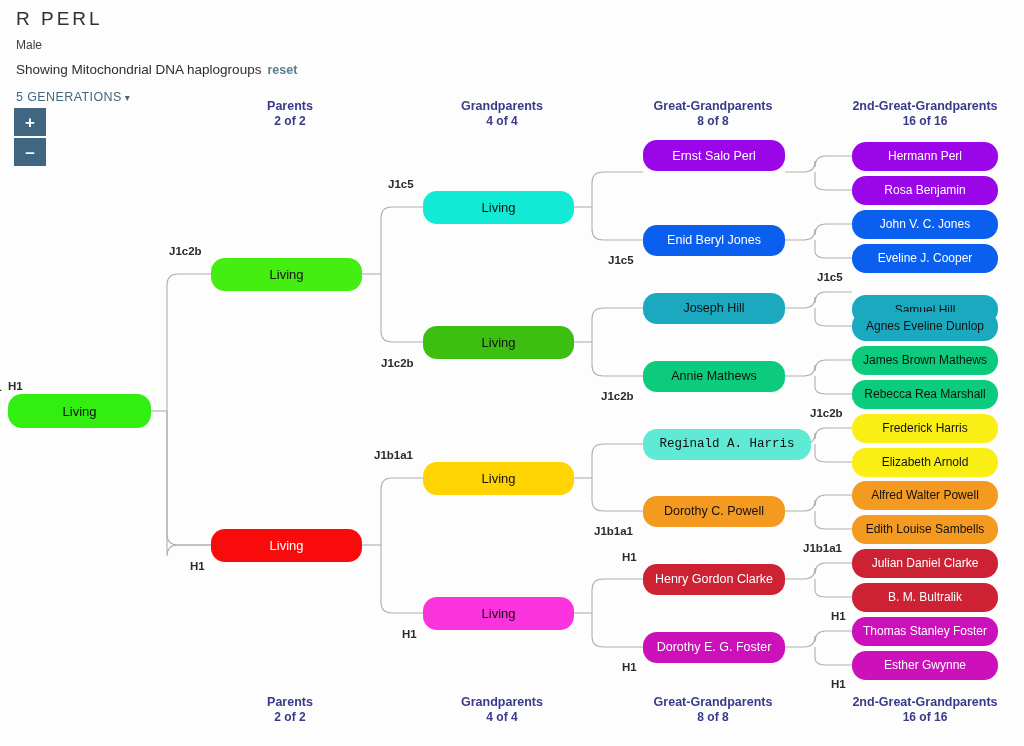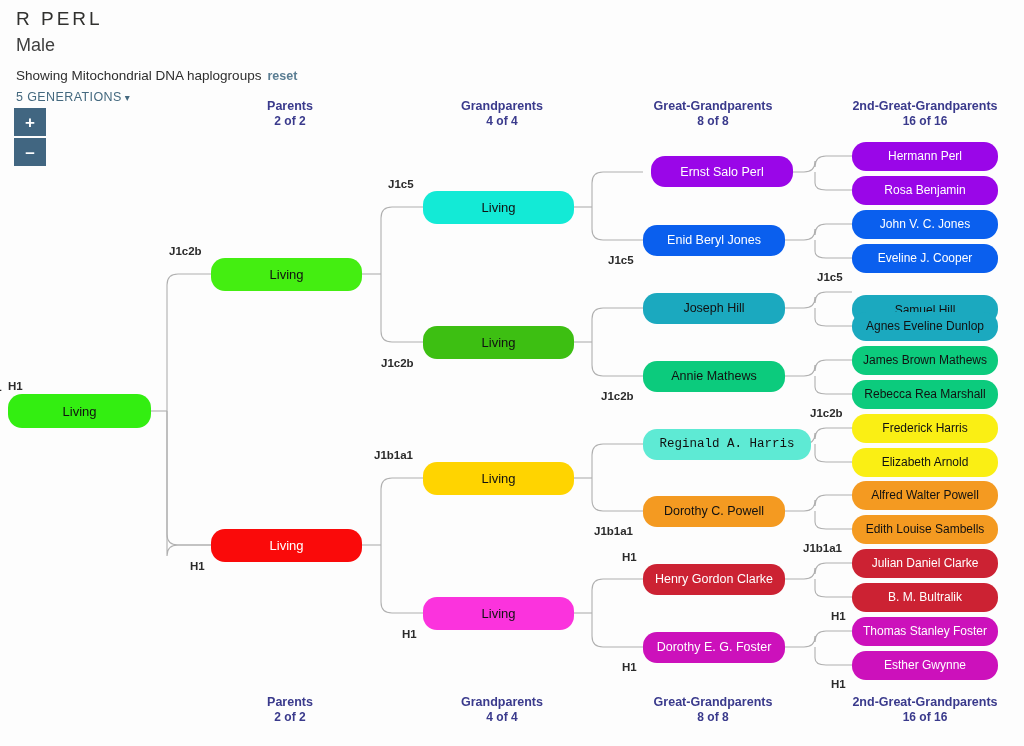--- a/index.html
+++ b/index.html
@@ -12,21 +12,21 @@
     position:relative;
   }
   #tree{position:absolute;left:0;top:0;width:1024px;height:746px;}
 
   
   .hdr{position:absolute;left:16px;top:8px;width:700px;}
   .person-name{
     font-size:19px;letter-spacing:3px;color:#31312f;
     font-weight:400;line-height:22px;margin:0 0 8px 0;
   }
-  .person-sex{font-size:18px;color:#3f3f3f;margin:0 0 16px 0;line-height:14px;}
+  .person-sex{font-size:12px;color:#3f3f3f;margin:0 0 10px 0;line-height:14px;}
   .showing-row{font-size:13.5px;color:#2e2e2e;line-height:16px;}
   .reset-link{
     color:#5a7d93;font-size:12.5px;font-weight:600;
     margin-left:6px;cursor:pointer;
   }
   .gen-select{
     position:absolute;left:16px;top:90px;
     font-size:12.5px;color:#44697f;letter-spacing:.4px;cursor:pointer;
     white-space:nowrap;
   }
@@ -180,21 +180,21 @@
       <div class="node dark" style="left: 211px; top: 528.5px; width: 151px; height: 33px; background: rgb(250, 10, 10); font-size: 13px;">Living</div>
       <div class="haplo" style="left: 190px; top: 559.5px;">H1</div>
       <div class="node light" style="left: 423px; top: 190.5px; width: 151px; height: 33px; background: rgb(19, 234, 214); font-size: 13px;">Living</div>
       <div class="haplo" style="left: 388px; top: 177.5px;">J1c5</div>
       <div class="node light" style="left: 423px; top: 325.5px; width: 151px; height: 33px; background: rgb(61, 191, 18); font-size: 13px;">Living</div>
       <div class="haplo" style="left: 381px; top: 356.5px;">J1c2b</div>
       <div class="node light" style="left: 423px; top: 461.5px; width: 151px; height: 33px; background: rgb(255, 212, 0); font-size: 13px;">Living</div>
       <div class="haplo" style="left: 374px; top: 448.5px;">J1b1a1</div>
       <div class="node light" style="left: 423px; top: 596.5px; width: 151px; height: 33px; background: rgb(251, 51, 221); font-size: 13px;">Living</div>
       <div class="haplo" style="left: 402px; top: 627.5px;">H1</div>
-      <div class="node dark" style="left: 643px; top: 156px; width: 142px; height: 31px; background: rgb(154, 6, 232); font-size: 12.5px; margin-left: 8px;">Ernst Salo Perl</div>
+      <div class="node dark" style="left: 643px; top: 140px; width: 142px; height: 31px; background: rgb(154, 6, 232); font-size: 12.5px;">Ernst Salo Perl</div>
       <div class="node dark" style="left: 643px; top: 224.5px; width: 142px; height: 31px; background: rgb(10, 95, 238); font-size: 12.5px;">Enid Beryl Jones</div>
       <div class="haplo" style="left: 608px; top: 253.5px;">J1c5</div>
       <div class="node light" style="left: 643px; top: 292.5px; width: 142px; height: 31px; background: rgb(27, 169, 191); font-size: 12.5px;">Joseph Hill</div>
       <div class="node light" style="left: 643px; top: 360.5px; width: 142px; height: 31px; background: rgb(12, 203, 125); font-size: 12.5px;">Annie Mathews</div>
       <div class="haplo" style="left: 601px; top: 389.5px;">J1c2b</div>
       <div class="node light" style="left: 643px; top: 428.5px; width: 168px; height: 31px; background: #5eead4; font-size: 12.5px; font-family: Liberation Mono, monospace;">Reginald A. Harris</div>
       <div class="node light" style="left: 643px; top: 495.5px; width: 142px; height: 31px; background: rgb(244, 154, 33); font-size: 12.5px;">Dorothy C. Powell</div>
       <div class="haplo" style="left: 594px; top: 524.5px;">J1b1a1</div>
       <div class="node dark" style="left: 643px; top: 563.5px; width: 142px; height: 31px; background: rgb(204, 34, 51); font-size: 12.5px;">Henry Gordon Clarke</div>
       <div class="haplo" style="left: 622px; top: 550.5px;">H1</div>

